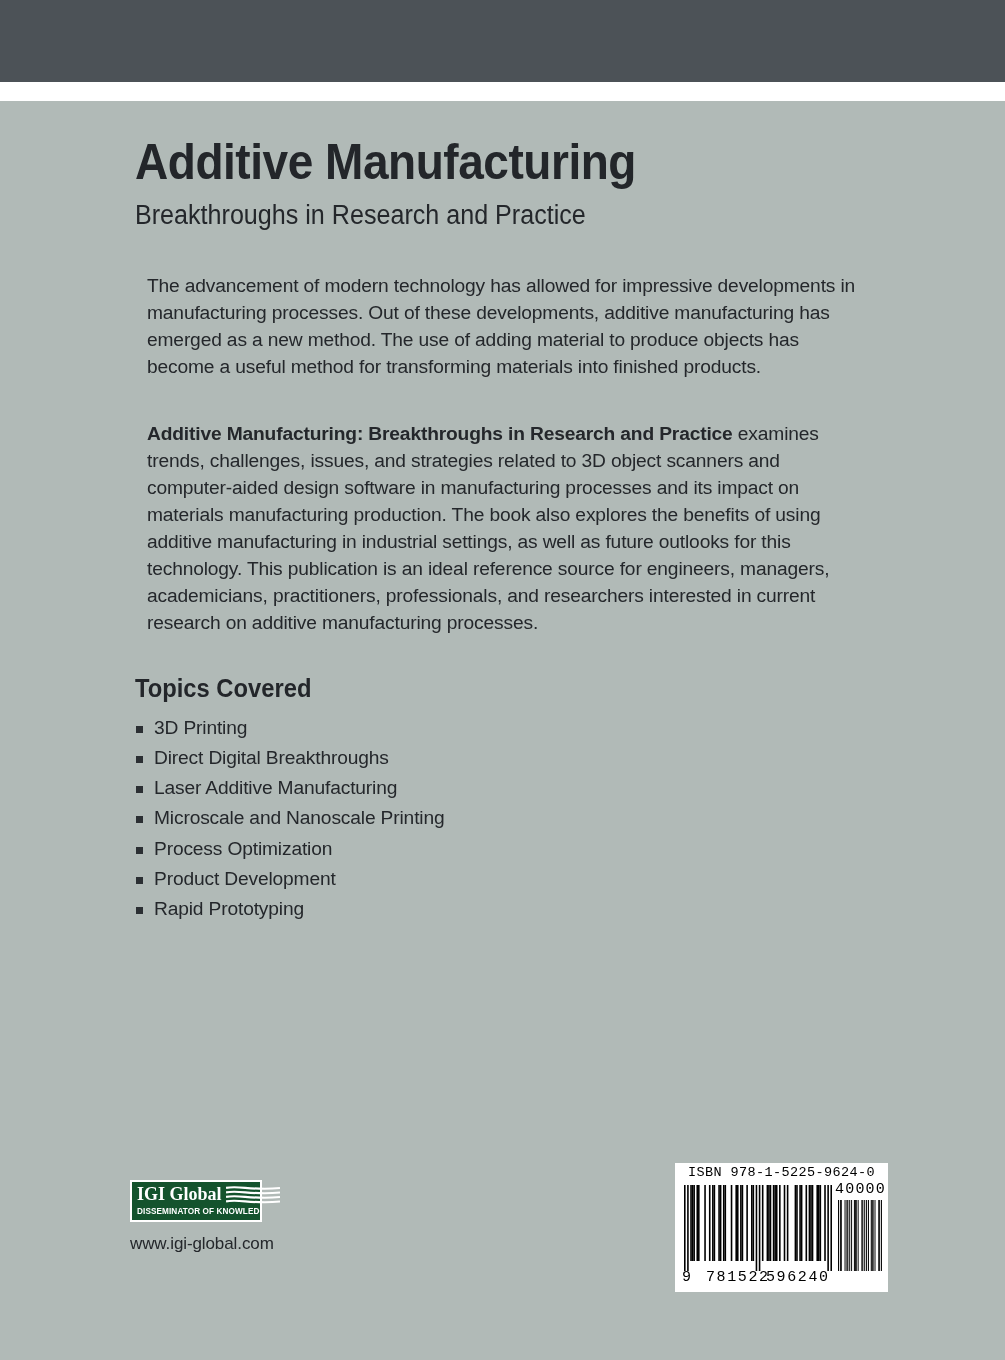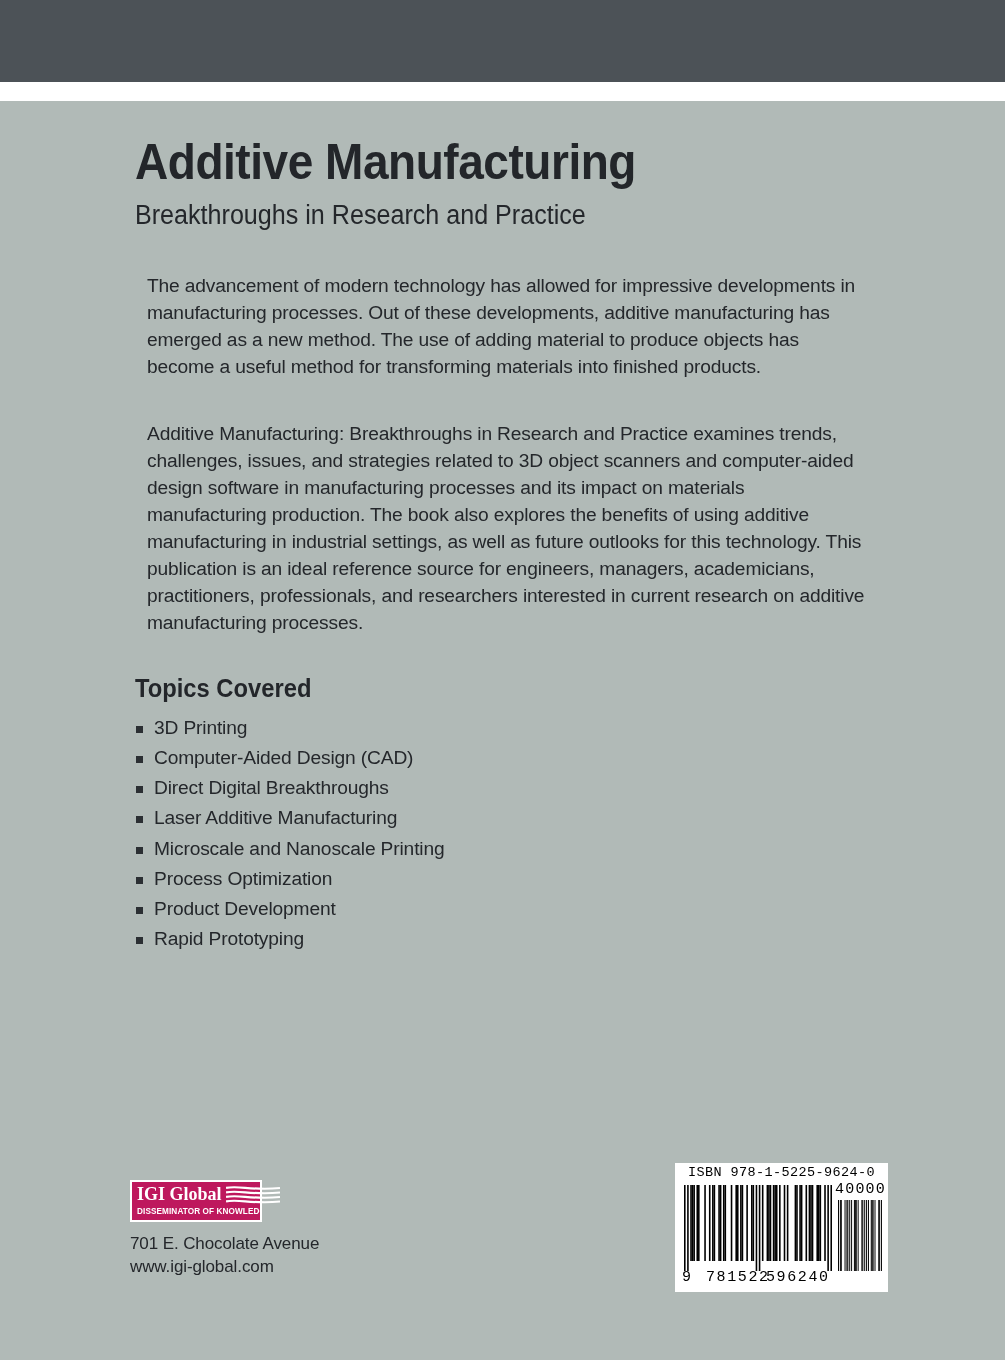--- a/index.html
+++ b/index.html
@@ -65,21 +65,21 @@
   }
   .para {
     font-size: 19.2px;
     line-height: 27px;
     color: #24272b;
     margin: 12px;
     letter-spacing: -0.15px;
   }
   .para-1 { padding-top: 29px; }
   .para-2 { padding-top: 28px; }
-  .para b { font-weight: normal; }
+  .para b { font-weight: bold; }
   .topics-heading {
     font-family: "Liberation Sans Narrow", "Liberation Sans", sans-serif;
     font-weight: bold;
     font-size: 25px;
     color: #23262a;
     margin: 0;
     padding-top: 26px;
     transform: scaleX(0.95);
     transform-origin: left center;
   }
@@ -113,21 +113,21 @@
   .logo-wrap {
     position: relative;
     width: 150px;
     height: 44px;
   }
   .logo-box {
     position: absolute;
     left: 0; top: 0;
     width: 132px;
     height: 42px;
-    background: #be185d;
+    background: #14532d;
     border: 2px solid #ffffff;
     box-sizing: border-box;
     overflow: hidden;
   }
   .logo-name {
     position: absolute;
     left: 5px;
     top: 2px;
     font-family: "Liberation Serif", serif;
     font-weight: bold;
@@ -234,21 +234,20 @@
     <h2 class="subtitle">Breakthroughs in Research and Practice</h2>
 
     <p class="para para-1">The advancement of modern technology has allowed for impressive developments in manufacturing processes. Out of these developments, additive manufacturing has emerged as a new method. The use of adding material to produce objects has become a useful method for transforming materials into finished products.</p>
 
     <p class="para para-2"><b>Additive Manufacturing: Breakthroughs in Research and Practice</b><span> examines trends, challenges, issues, and strategies related to 3D object scanners and computer-aided design software in manufacturing processes and its impact on materials manufacturing production. The book also explores the benefits of using additive manufacturing in industrial settings, as well as future outlooks for this technology. This publication is an ideal reference source for engineers, managers, academicians, practitioners, professionals, and researchers interested in current research on additive manufacturing processes.</span></p>
 
     <h3 class="topics-heading">Topics Covered</h3>
 
     <ul class="topics">
       <li><span class="bullet"></span><span>3D Printing</span></li>
-      <li><span class="bullet"></span><span>Computer-Aided Design (CAD)</span></li>
       <li><span class="bullet"></span><span>Direct Digital Breakthroughs</span></li>
       <li><span class="bullet"></span><span>Laser Additive Manufacturing</span></li>
       <li><span class="bullet"></span><span>Microscale and Nanoscale Printing</span></li>
       <li><span class="bullet"></span><span>Process Optimization</span></li>
       <li><span class="bullet"></span><span>Product Development</span></li>
       <li><span class="bullet"></span><span>Rapid Prototyping</span></li>
     </ul>
 
   </div>
 
@@ -259,21 +258,20 @@
         <span class="logo-tag">DISSEMINATOR OF KNOWLEDGE</span>
       </div>
       <svg class="logo-waves" viewBox="0 0 54 18" preserveAspectRatio="none">
         <path d="M0 2 C 12 -1, 26 5, 54 2" stroke="#ffffff" stroke-width="2.2" fill="none"></path>
         <path d="M0 6.5 C 12 3.5, 26 9.5, 54 6.5" stroke="#ffffff" stroke-width="2.2" fill="none"></path>
         <path d="M0 11 C 12 8, 26 14, 54 11" stroke="#ffffff" stroke-width="2.2" fill="none"></path>
         <path d="M0 15.5 C 12 12.5, 26 18.5, 54 15.5" stroke="#ffffff" stroke-width="2.2" fill="none"></path>
       </svg>
     </div>
     <div class="address">
-      <div>701 E. Chocolate Avenue</div>
       <div>www.igi-global.com</div>
     </div>
   </div>
 
   <div class="barcode-panel">
     <div class="isbn-text">ISBN 978-1-5225-9624-0</div>
     <div class="addon-digits">40000</div>
     <svg class="bars-main" viewBox="0 0 148 86" preserveAspectRatio="none">
         <rect x="0.00" y="0" width="1.59" height="86" fill="#000"></rect>
         <rect x="3.12" y="0" width="1.59" height="86" fill="#000"></rect>

